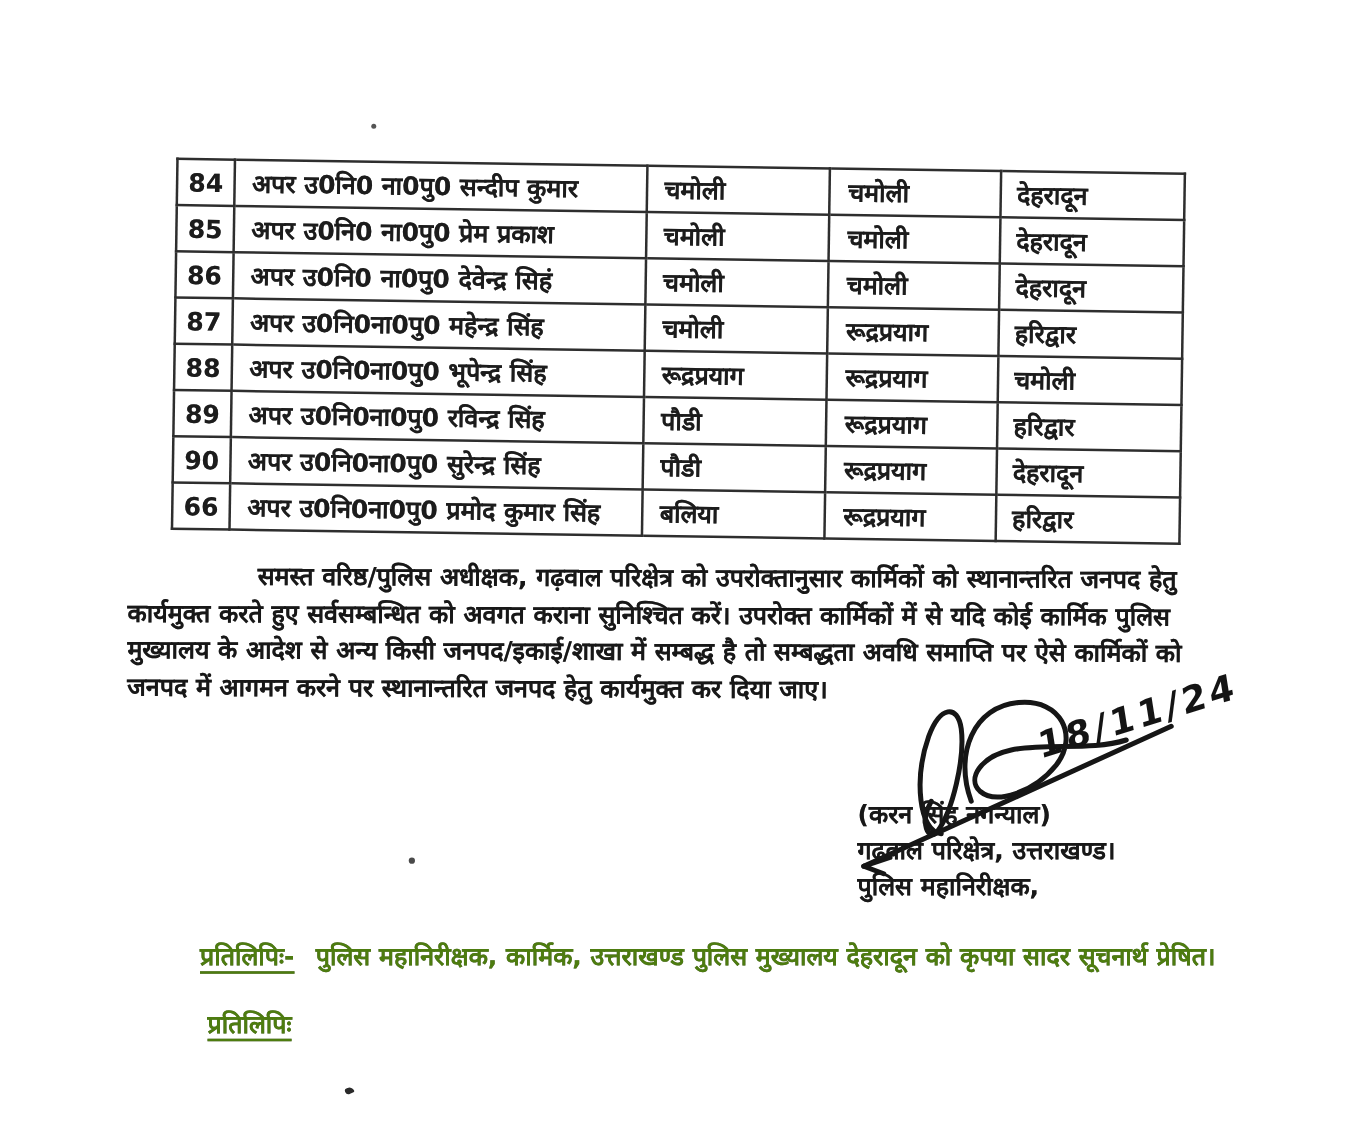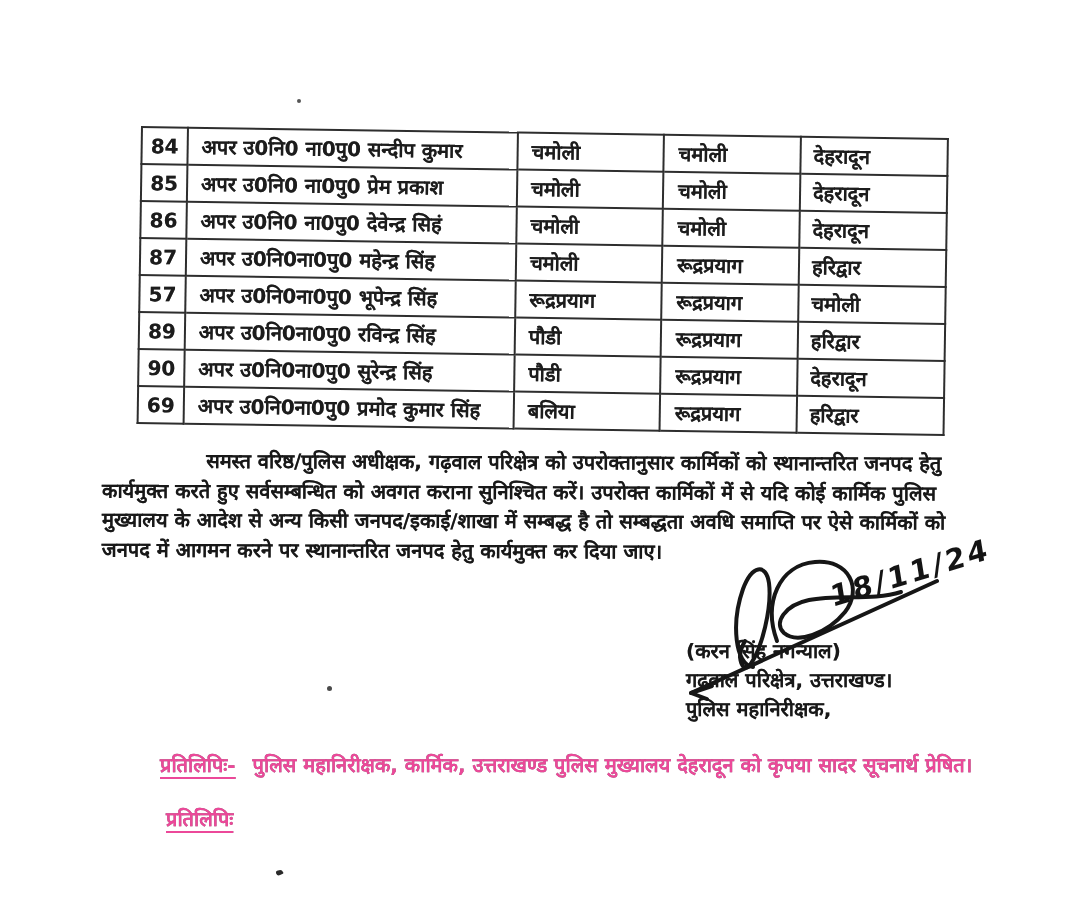--- a/index.html
+++ b/index.html
@@ -87,21 +87,21 @@
     color: #181818;
     white-space: nowrap;
     text-shadow: 0 0 0.5px rgba(30,30,30,0.6);
   }
   
   .copy-row {
     position: absolute;
     display: flex;
     align-items: baseline;
     font-size: 20px;
-    color: #ec4899;
+    color: #4d7c0f;
     text-shadow: 0 0 0.5px rgba(30,30,30,0.6);
   }
   .copy-row .copy-label {
     font-weight: 700;
     text-decoration: underline;
     text-underline-offset: 5px;
     text-decoration-thickness: 2px;
     margin-right: 17px;
     white-space: nowrap;
   }
@@ -147,42 +147,42 @@
           <td class="c-d3">देहरादून</td>
         </tr>
         <tr>
           <td class="c-sno">87</td>
           <td class="c-name">अपर उ0नि0ना0पु0 महेन्द्र सिंह</td>
           <td class="c-d1">चमोली</td>
           <td class="c-d2">रूद्रप्रयाग</td>
           <td class="c-d3">हरिद्वार</td>
         </tr>
         <tr>
-          <td class="c-sno">57</td>
+          <td class="c-sno">88</td>
           <td class="c-name">अपर उ0नि0ना0पु0 भूपेन्द्र सिंह</td>
           <td class="c-d1">रूद्रप्रयाग</td>
           <td class="c-d2">रूद्रप्रयाग</td>
           <td class="c-d3">चमोली</td>
         </tr>
         <tr>
           <td class="c-sno">89</td>
           <td class="c-name">अपर उ0नि0ना0पु0 रविन्द्र सिंह</td>
           <td class="c-d1">पौडी</td>
           <td class="c-d2">रूद्रप्रयाग</td>
           <td class="c-d3">हरिद्वार</td>
         </tr>
         <tr>
           <td class="c-sno">90</td>
           <td class="c-name">अपर उ0नि0ना0पु0 सुरेन्द्र सिंह</td>
           <td class="c-d1">पौडी</td>
           <td class="c-d2">रूद्रप्रयाग</td>
           <td class="c-d3">देहरादून</td>
         </tr>
         <tr>
-          <td class="c-sno">69</td>
+          <td class="c-sno">66</td>
           <td class="c-name">अपर उ0नि0ना0पु0 प्रमोद कुमार सिंह</td>
           <td class="c-d1">बलिया</td>
           <td class="c-d2">रूद्रप्रयाग</td>
           <td class="c-d3">हरिद्वार</td>
         </tr>
       </tbody>
     </table>
   </div>
 
   <div class="para">

